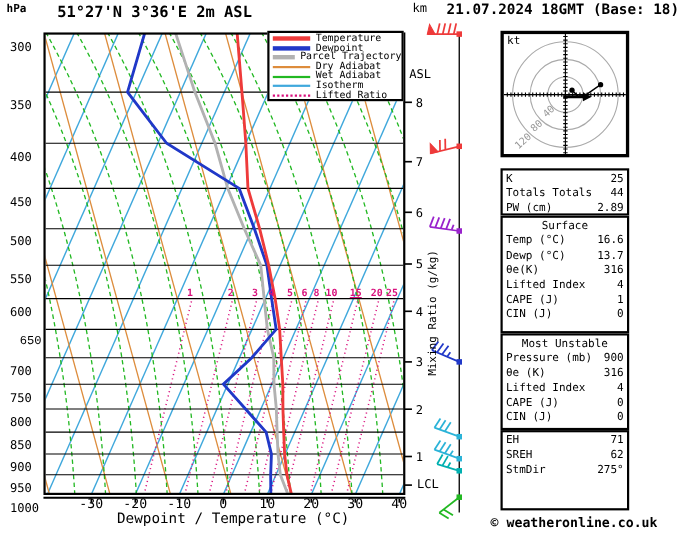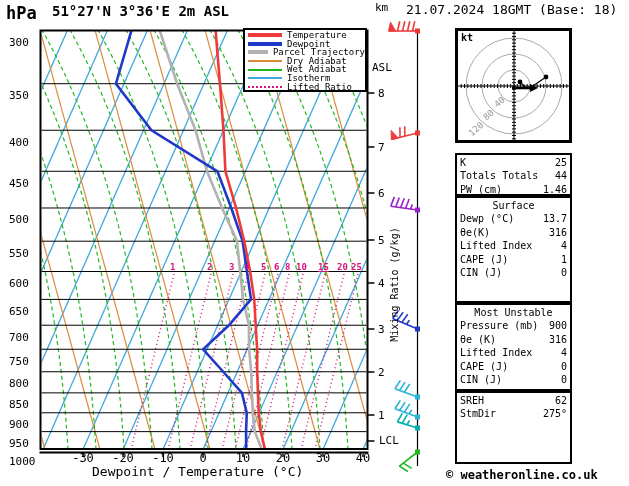--- a/index.html
+++ b/index.html
@@ -1,42 +1,42 @@
 <!DOCTYPE html>
 <html><head>
 <meta charset="utf-8">
 <style>
   html,body{margin:0;padding:0;background:#fff;}
   .page{position:relative;width:629px;height:486px;background:#fff;overflow:hidden;
         font-family:"DejaVu Sans Mono",monospace;color:#000;}
   .page svg{position:absolute;left:0;top:0;}
   .abs{position:absolute;white-space:nowrap;}
-  .hpa{left:6px;top:3px;font-size:17px;font-weight:bold;}
+  .hpa{left:6px;top:3px;font-size:10px;font-weight:bold;}
   .title{left:52px;top:3px;font-size:14px;font-weight:bold;}
-  .datetime{left:406px;top:2px;font-size:13px;font-weight:normal;}
+  .datetime{left:406px;top:2px;font-size:13px;font-weight:bold;}
   .alt1{left:375px;top:1px;font-size:11px;}
   .alt2{left:372px;top:13px;font-size:11px;margin-top:48px;}
   .plabel{width:30px;text-align:left;font-size:11px;margin-top:12px;}
   .tlabel{width:40px;text-align:center;font-size:12px;}
-  .xlabel{left:92px;top:464px;width:240px;text-align:left;font-size:13px;}
+  .xlabel{left:92px;top:464px;width:240px;text-align:center;font-size:13px;}
   .kmlabel{font-size:11px;}
   .lcl{left:379px;top:434px;font-size:11px;}
   .mixaxis{left:334px;top:279px;width:120px;text-align:center;font-size:10px;
            transform:rotate(-90deg);}
   .mixval{font-size:9px;font-weight:bold;}
   .footer{left:446px;top:468px;font-size:12px;font-weight:bold;}
   .legend{left:243px;top:28px;width:124px;height:64px;border:2px solid #000;
           background:#fff;z-index:5;padding:1px 0 0 3px;box-sizing:border-box;}
   .lrow{display:flex;align-items:center;height:8.6px;}
   .lswatch{display:inline-block;width:34px;margin-right:5px;}
   .lrow span.ltext{font-size:9px;line-height:8.6px;}
   .hodo{left:455px;top:28px;width:117px;height:115px;border:3px solid #000;
         background:#fff;box-sizing:border-box;z-index:4;}
   .hodo svg{position:absolute;left:0;top:0;}
-  .kt{left:3px;top:1px;font-size:10px;font-weight:bold;}
+  .kt{left:3px;top:1px;font-size:10px;}
   .ringlab{font-size:9px;color:#999;transform:rotate(-42deg);}
   .tbox{left:455px;border:2px solid #000;background:#fff;width:117px;
         box-sizing:border-box;z-index:4;padding:1px 3px;}
   .trow{display:flex;justify-content:space-between;font-size:10px;line-height:13.4px;}
   .ttitle{text-align:center;font-size:10px;line-height:13.4px;}
   .b1{top:153px;height:43px;}
   .b2{top:196px;height:107px;}
   .b3{top:303px;height:88px;}
   .b4{top:391px;height:73px;}
 </style>
@@ -214,21 +214,21 @@
   <span class="abs alt2">ASL</span>
 
   <div id="pressure-labels">
       <span class="abs plabel" style="left: 9px; top: 23.5px;">300</span>
       <span class="abs plabel" style="left: 9px; top: 77.2107px;">350</span>
       <span class="abs plabel" style="left: 9px; top: 123.737px;">400</span>
       <span class="abs plabel" style="left: 9px; top: 164.776px;">450</span>
       <span class="abs plabel" style="left: 9px; top: 201.487px;">500</span>
       <span class="abs plabel" style="left: 9px; top: 234.696px;">550</span>
       <span class="abs plabel" style="left: 9px; top: 265.013px;">600</span>
-      <span class="abs plabel" style="left: 9px; top: 292.902px;">650</span>
+      <span class="abs plabel" style="left: 18px; top: 292.902px; font-family: Liberation Mono, monospace;">650</span>
       <span class="abs plabel" style="left: 9px; top: 318.724px;">700</span>
       <span class="abs plabel" style="left: 9px; top: 342.763px;">750</span>
       <span class="abs plabel" style="left: 9px; top: 365.25px;">800</span>
       <span class="abs plabel" style="left: 9px; top: 386.374px;">850</span>
       <span class="abs plabel" style="left: 9px; top: 406.289px;">900</span>
       <span class="abs plabel" style="left: 9px; top: 425.128px;">950</span>
       <span class="abs plabel" style="left: 9px; top: 443px;">1000</span>
     </div>
   <div id="temp-labels">
       <span class="abs tlabel" style="left: 63px; top: 451px;">-30</span>
@@ -390,26 +390,30 @@
       <div class="trow">
         <span>K</span>
         <span>25</span>
       </div>
       <div class="trow">
         <span>Totals Totals</span>
         <span>44</span>
       </div>
       <div class="trow">
         <span>PW (cm)</span>
-        <span>1.46</span>
+        <span>2.89</span>
       </div>
     </div>
   <div class="abs tbox b2" id="tbl-surface">
       <div class="ttitle">Surface</div>
       <div class="trow">
+        <span>Temp (°C)</span>
+        <span>16.6</span>
+      </div>
+      <div class="trow">
         <span>Dewp (°C)</span>
         <span>13.7</span>
       </div>
       <div class="trow">
         <span>θe(K)</span>
         <span>316</span>
       </div>
       <div class="trow">
         <span>Lifted Index</span>
         <span>4</span>
@@ -441,20 +445,24 @@
         <span>CAPE (J)</span>
         <span>0</span>
       </div>
       <div class="trow">
         <span>CIN (J)</span>
         <span>0</span>
       </div>
     </div>
   <div class="abs tbox b4" id="tbl-hodo">
       <div class="trow">
+        <span>EH</span>
+        <span>71</span>
+      </div>
+      <div class="trow">
         <span>SREH</span>
         <span>62</span>
       </div>
       <div class="trow">
         <span>StmDir</span>
         <span>275°</span>
       </div>
     </div>
 
   <span class="abs footer">© weatheronline.co.uk</span>

